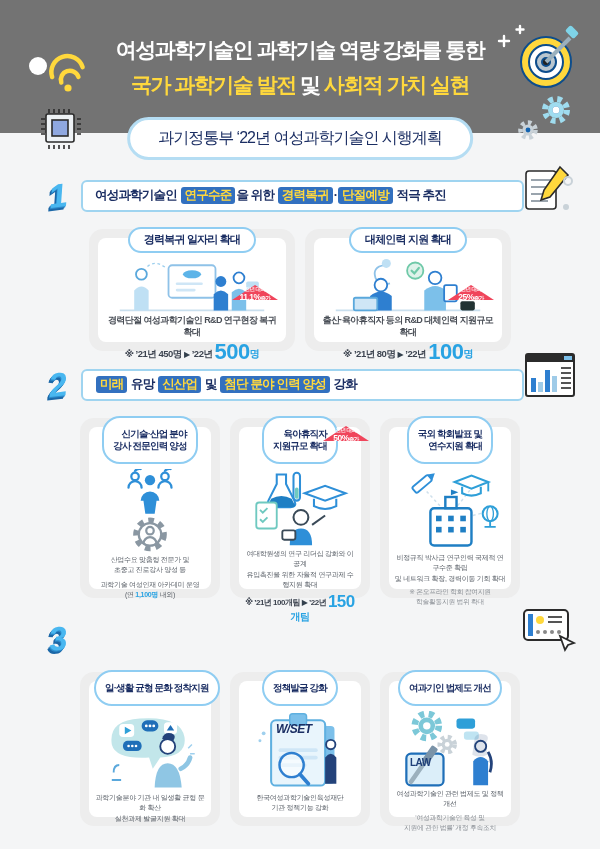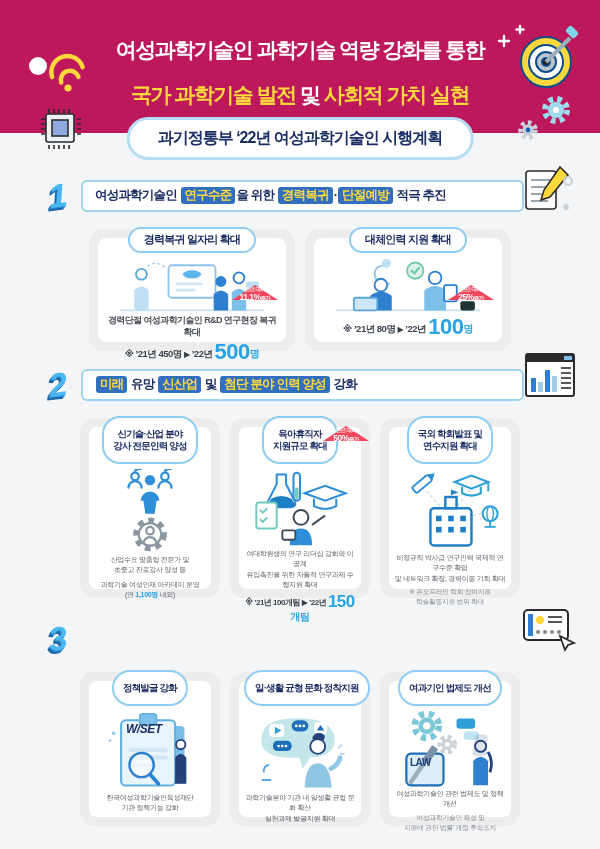--- a/index.html
+++ b/index.html
@@ -3,28 +3,28 @@
 <meta charset="utf-8">
 <style>
   html,body{margin:0;padding:0}
   body{
     width:600px;height:849px;overflow:hidden;position:relative;
     background:#f4f5f6;
     font-family:"Liberation Sans","DejaVu Sans",sans-serif;
     -webkit-font-smoothing:antialiased;
   }
   
-  .header{position:relative;height:133px;background:#be185d;color:#fff;text-align:center}
+  .header{position:relative;height:133px;background:#737373;color:#fff;text-align:center}
   .header .t1{padding-top:36px;font-size:21px;font-weight:bold;letter-spacing:-1.5px}
-  .header .t2{margin-top:17px;font-size:21px;font-weight:bold;letter-spacing:-1.5px}
+  .header .t2{margin-top:7px;font-size:21px;font-weight:bold;letter-spacing:-1.5px}
   .yellow{color:#ffd83c}
   .hbadge{
     position:absolute;left:50%;top:117px;transform:translateX(-50%);
     background:#fff;border:3px solid #b5ddf3;border-radius:24px;
-    padding:8px 28px;font-size:16px;font-weight:bold;color:#1b2e63;
+    padding:8px 28px;font-size:16px;font-weight:normal;color:#1b2e63;
     white-space:nowrap;z-index:5;letter-spacing:-1px;
   }
   .hico{position:absolute}
   .wifi{left:26px;top:44px}
   .target{right:18px;top:22px}
   .gearset{right:24px;top:92px}
   .chipico{left:40px;top:108px;z-index:6}
   
   .sec{position:relative;margin:0 40px}
   .sec1{margin-top:46px}.sec2{margin-top:17px}.sec3{margin-top:24px}
@@ -47,21 +47,21 @@
   .couter{background:#ededed;border-radius:14px;padding:9px;box-sizing:border-box}
   .row1 .couter{width:206px;height:122px}
   .row3col .couter{width:140px;height:180px}
   .row3 .couter{height:154px}
   .cinner{background:#fff;border-radius:8px;height:100%;box-sizing:border-box;
           position:relative;text-align:center;padding:0 5px 4px}
   .pill{
     display:inline-block;position:relative;top:-11px;background:#fff;
     border:2px solid #8fcdf2;border-radius:18px;padding:4px 14px;
     font-size:11px;font-weight:bold;color:#1b2e63;letter-spacing:-0.8px;
-    line-height:1.25;white-space:nowrap;z-index:2;
+    line-height:1.25;white-space:nowrap;z-index:2;text-align:right;
   }
   .pill.small{font-size:9.5px;padding:10px 9px}
   .ill{line-height:0;margin-top:-6px}
   .cap{font-size:9px;color:#4a4f57;line-height:1.4;letter-spacing:-0.6px;font-weight:bold}
   .cap2{font-size:7px;color:#5a6068;line-height:1.5;letter-spacing:-0.3px}
   .note{font-size:6.8px;color:#8a8f95;line-height:1.5;letter-spacing:-0.3px;margin-top:3px}
   .stat{margin-top:2px;font-size:9.5px;font-weight:bold;color:#3d4450;letter-spacing:-0.5px}
   .stat .arr{color:#33404d;font-size:8px}
   .stat .big{font-size:22px;color:#29a3e3;line-height:1;vertical-align:-2px}
   .stat .unit{font-size:10px;color:#29a3e3}
@@ -205,20 +205,21 @@
             <circle cx="64" cy="6" r="5" fill="#bfe0f4"></circle>
             <circle cx="58" cy="30" r="7" fill="#fff" stroke="#2e7fd0" stroke-width="2"></circle>
             <path d="M46 58 V42 q12 -10 24 0 V58 Z" fill="#2e7fd0"></path>
             <rect x="28" y="44" width="26" height="14" rx="2" fill="#cfe6f6" stroke="#5aa8dc" stroke-width="2"></rect>
             <circle cx="118" cy="22" r="7" fill="#fff" stroke="#2e7fd0" stroke-width="2"></circle>
             <path d="M106 58 V36 q12 -10 24 0 V58 Z" fill="#7cc0ea"></path>
             <rect x="128" y="30" width="14" height="18" rx="2" fill="#fff" stroke="#2e7fd0" stroke-width="2"></rect>
             <rect x="146" y="48" width="16" height="10" rx="2" fill="#233"></rect>
           </svg>
         </div>
+        <div class="cap">출산·육아휴직자 등의 R&amp;D 대체인력 지원규모 확대</div>
         <div class="stat"><span>※ ’21년</span> <span>80명</span> <span class="arr">▶</span> <span>’22년</span> <span class="big">100</span><span class="unit">명</span></div>
       </div>
     </div>
   </div>
 </div>
 
 <div class="sec sec2">
   <div class="sec-head">
     <span class="num3d">2</span>
     <div class="headbar"><span class="chip">미래</span><span> 유망 </span><span class="chip">신산업</span><span> 및 </span><span class="chip">첨단 분야 인력 양성</span><span> 강화</span></div>
@@ -368,51 +369,20 @@
             <circle cx="16" cy="26" r="2"></circle>
             <circle cx="23" cy="26" r="2"></circle>
             <circle cx="30" cy="26" r="2"></circle>
             <circle cx="37" cy="26" r="2"></circle>
           </g>
         <path d="M38 30 l5 14 3 -5 6 -2 z" fill="#fff" stroke="#2b2b2b" stroke-width="1.8"></path>
       </svg>
     </span>
   </div>
   <div class="row row3col row3">
-
-    <div class="couter">
-      <div class="cinner">
-        <span class="pill small">정책발굴 강화</span>
-        <div class="ill" style="position:relative">
-          <svg width="110" height="82" viewBox="0 0 110 88">
-            <rect x="62" y="16" width="30" height="62" rx="4" fill="#7cc0ea"></rect>
-            <rect x="24" y="10" width="58" height="70" rx="5" fill="#e9f5fc" stroke="#5fb0e0" stroke-width="2.2"></rect>
-            <rect x="44" y="3" width="18" height="12" rx="3" fill="#7cc0ea" stroke="#5fb0e0" stroke-width="1.6"></rect>
-            <g fill="#cfe6f6">
-              <rect x="32" y="40" width="42" height="4" rx="2"></rect>
-              <rect x="32" y="48" width="42" height="4" rx="2"></rect>
-              <rect x="32" y="56" width="30" height="4" rx="2"></rect>
-            </g>
-            <circle cx="46" cy="58" r="13" fill="rgba(255,255,255,.55)" stroke="#2e7fd0" stroke-width="2.6"></circle>
-            <line x1="55" y1="68" x2="64" y2="78" stroke="#2e7fd0" stroke-width="4" stroke-linecap="round"></line>
-            <circle cx="88" cy="36" r="5" fill="#fff" stroke="#23427a" stroke-width="2"></circle>
-            <path d="M82 78 V50 q6 -8 12 0 V78 Z" fill="#23427a"></path>
-            <g fill="#9fd0ee">
-                <circle cx="16" cy="24" r="2"></circle>
-                <circle cx="12" cy="32" r="1.6"></circle>
-              </g>
-          </svg>
-          <span class="ovl" style="left:32px;top:18px;font-size:12px;font-style:italic">W/SET</span>
-        </div>
-        <div class="cap2">
-            <div>한국여성과학기술인육성재단</div>
-            <div>기관 정책기능 강화</div>
-          </div>
-      </div>
-    </div>
 
     <div class="couter">
       <div class="cinner">
         <span class="pill small">일·생활 균형 문화 정착지원</span>
         <div class="ill">
           <svg width="110" height="82" viewBox="0 0 110 88">
             <path d="M14 36 q-4 -26 30 -28 q44 -3 48 20 q3 20 -26 22 l-8 12 -4 -12 q-36 2 -40 -14 z" fill="#c2e6ea"></path>
             <rect x="22" y="14" width="16" height="14" rx="4" fill="#fff"></rect>
             <path d="M28 17 l7 4 -7 4 z" fill="#2e9fd8"></path>
             <rect x="46" y="10" width="18" height="12" rx="6" fill="#1f6fb8"></rect>
@@ -441,20 +411,51 @@
         </div>
         <div class="cap2">
             <div>과학기술분야 기관 내 일생활 균형 문화 확산</div>
             <div>실천과제 발굴지원 확대</div>
           </div>
       </div>
     </div>
 
     <div class="couter">
       <div class="cinner">
+        <span class="pill small">정책발굴 강화</span>
+        <div class="ill" style="position:relative">
+          <svg width="110" height="82" viewBox="0 0 110 88">
+            <rect x="62" y="16" width="30" height="62" rx="4" fill="#7cc0ea"></rect>
+            <rect x="24" y="10" width="58" height="70" rx="5" fill="#e9f5fc" stroke="#5fb0e0" stroke-width="2.2"></rect>
+            <rect x="44" y="3" width="18" height="12" rx="3" fill="#7cc0ea" stroke="#5fb0e0" stroke-width="1.6"></rect>
+            <g fill="#cfe6f6">
+              <rect x="32" y="40" width="42" height="4" rx="2"></rect>
+              <rect x="32" y="48" width="42" height="4" rx="2"></rect>
+              <rect x="32" y="56" width="30" height="4" rx="2"></rect>
+            </g>
+            <circle cx="46" cy="58" r="13" fill="rgba(255,255,255,.55)" stroke="#2e7fd0" stroke-width="2.6"></circle>
+            <line x1="55" y1="68" x2="64" y2="78" stroke="#2e7fd0" stroke-width="4" stroke-linecap="round"></line>
+            <circle cx="88" cy="36" r="5" fill="#fff" stroke="#23427a" stroke-width="2"></circle>
+            <path d="M82 78 V50 q6 -8 12 0 V78 Z" fill="#23427a"></path>
+            <g fill="#9fd0ee">
+                <circle cx="16" cy="24" r="2"></circle>
+                <circle cx="12" cy="32" r="1.6"></circle>
+              </g>
+          </svg>
+          <span class="ovl" style="left:32px;top:18px;font-size:12px;font-style:italic">W/SET</span>
+        </div>
+        <div class="cap2">
+            <div>한국여성과학기술인육성재단</div>
+            <div>기관 정책기능 강화</div>
+          </div>
+      </div>
+    </div>
+
+    <div class="couter">
+      <div class="cinner">
         <span class="pill small">여과기인 법제도 개선</span>
         <div class="ill" style="position:relative">
           <svg width="110" height="78" viewBox="0 0 110 84">
             <g transform="translate(30,16)">
               <circle r="13" fill="none" stroke="#7cc8d8" stroke-width="7" stroke-dasharray="5.5 5"></circle>
               <circle r="9" fill="#7cc8d8"></circle>
                 <circle r="4" fill="#fff"></circle>
             </g>
             <g transform="translate(52,36)">
               <circle r="8" fill="none" stroke="#c9d2d8" stroke-width="5" stroke-dasharray="4 3.6"></circle>

